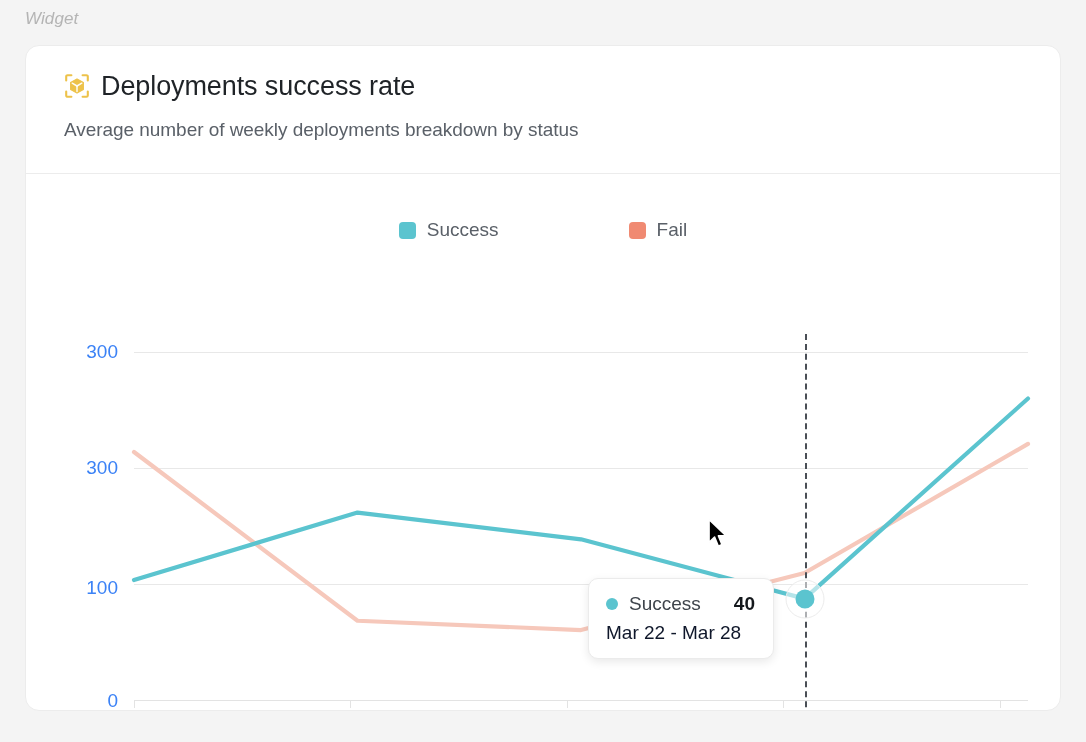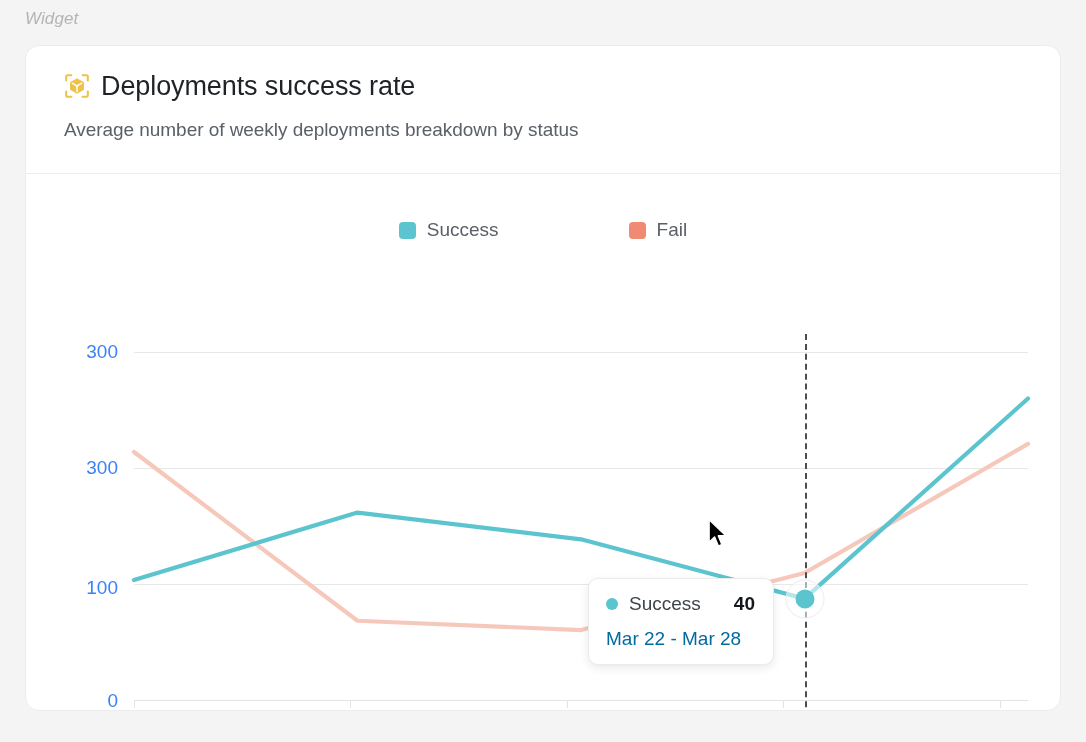--- a/index.html
+++ b/index.html
@@ -233,23 +233,23 @@
   .tt-value {
     margin-left: auto;
     font-size: 19px;
     font-weight: bold;
     color: #14181c;
     line-height: 22px;
     padding-left: 18px;
   }
 
   .tt-range {
-    margin-top: 13px;
-    font-size: 19px;
-    color: #0369a1;
+    margin-top: 7px;
+    font-size: 19px;
+    color: #0f172a;
     line-height: 22px;
     white-space: nowrap;
   }
 
   
   .mouse-cursor {
     position: absolute;
     width: 22px;
     height: 32px;
     pointer-events: none;

